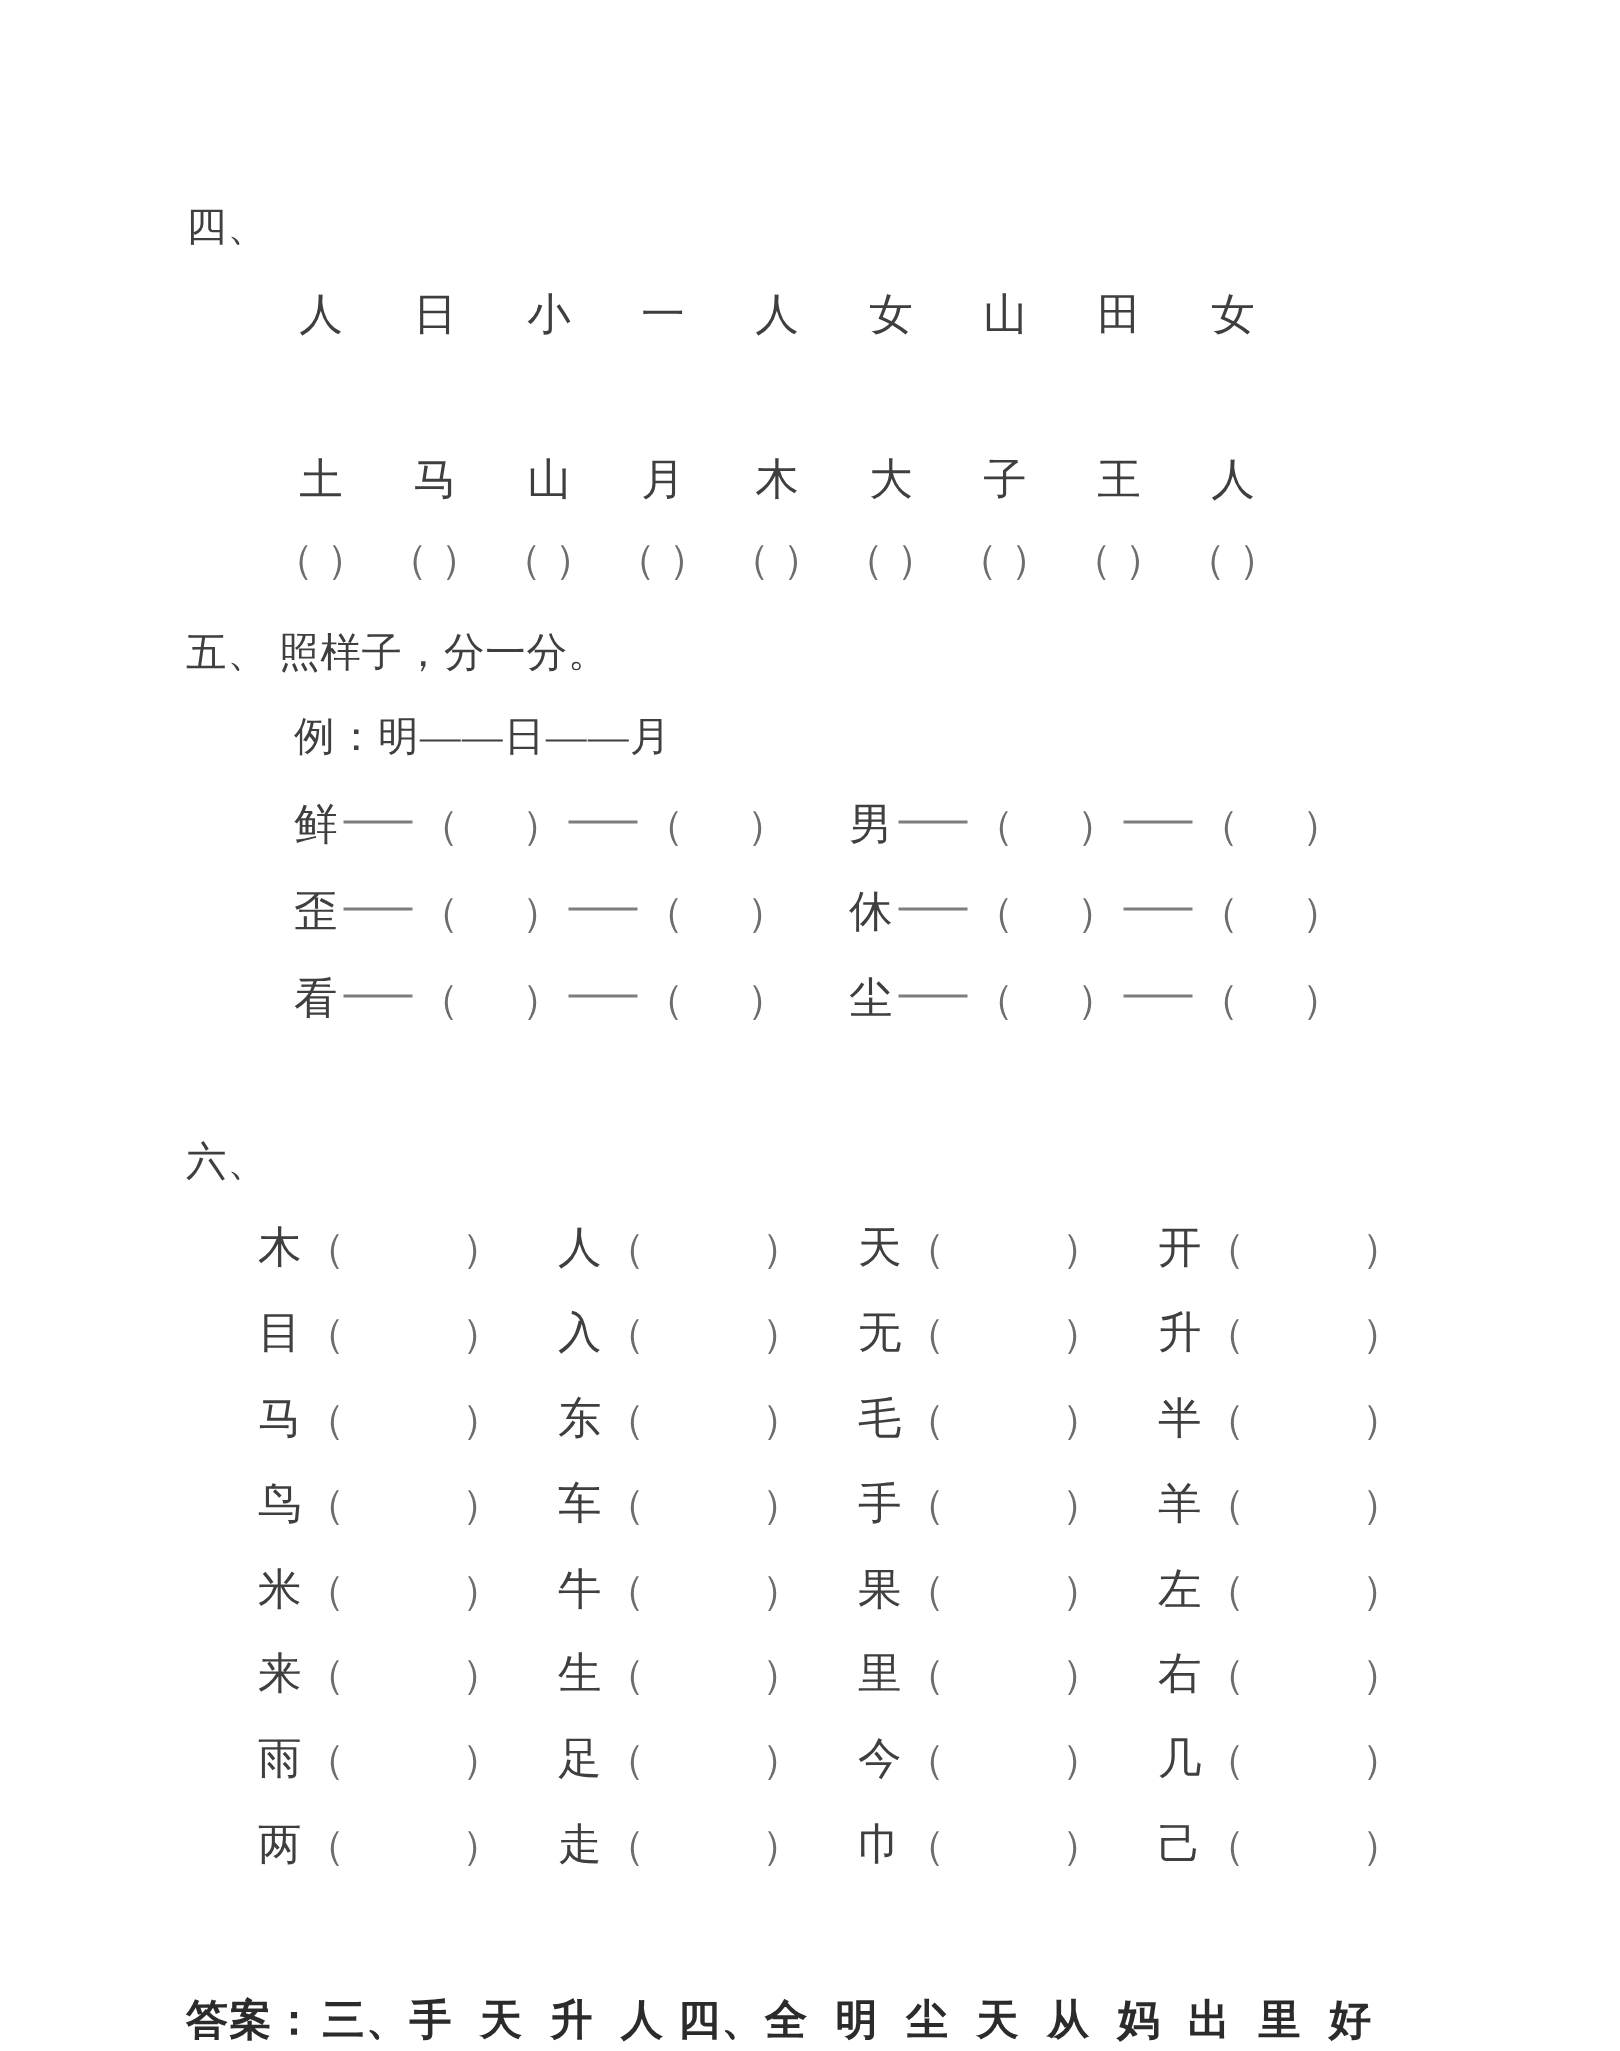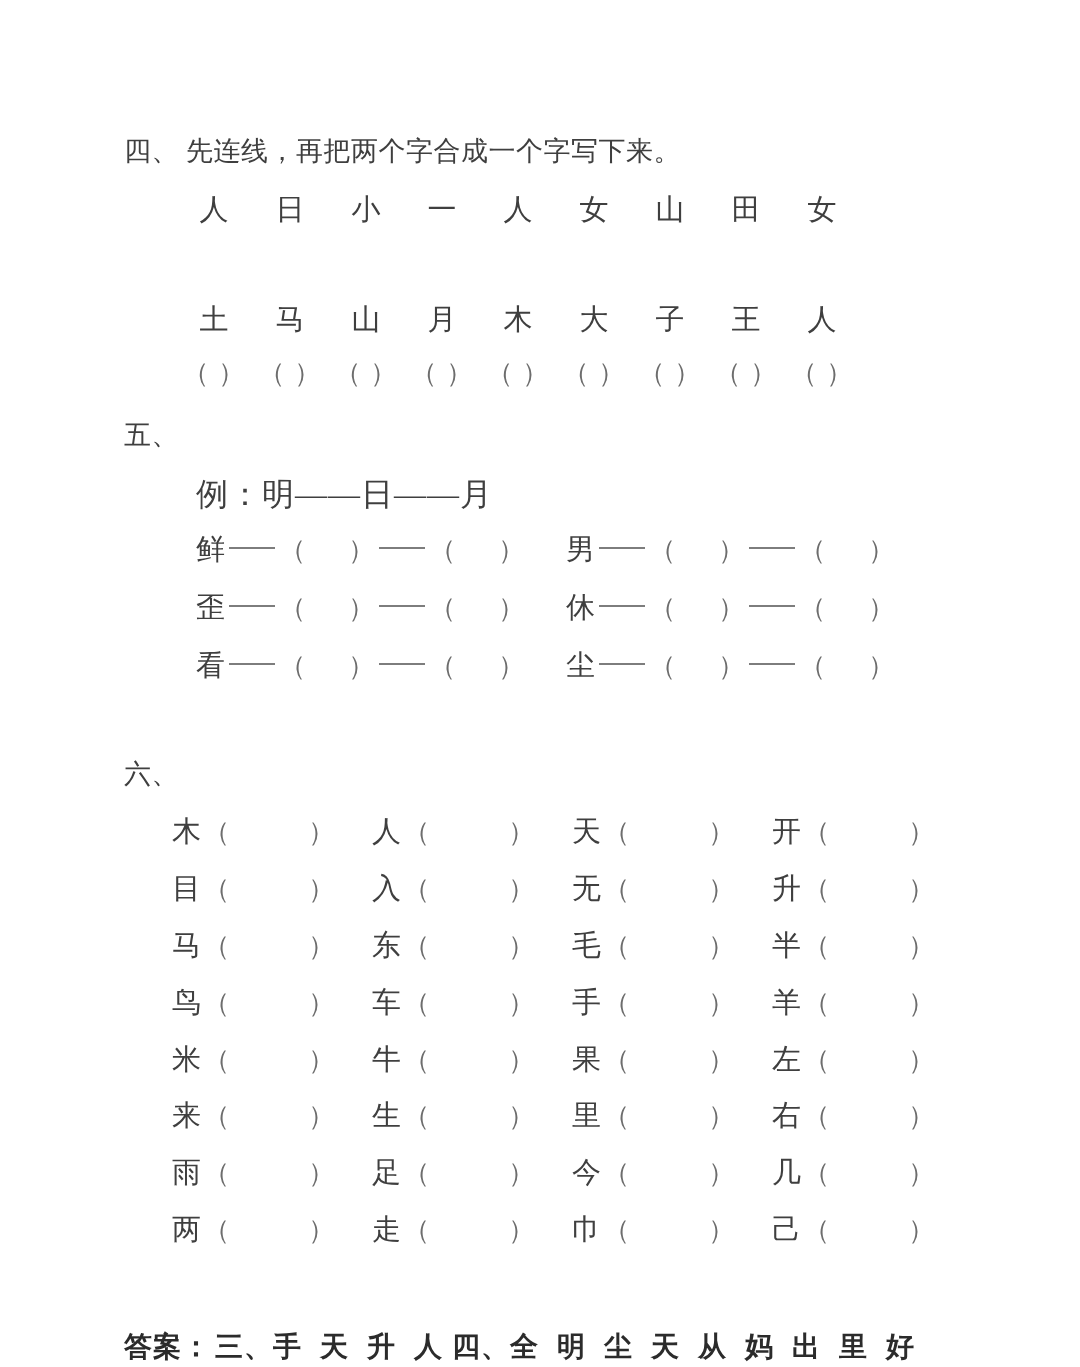--- a/index.html
+++ b/index.html
@@ -62,21 +62,21 @@
   .paren-row .pcell {
     width: 76px;
     flex: 0 0 76px;
     text-align: center;
     letter-spacing: 1px;
   }
 
   
   .example-line {
     position: absolute;
-    font-size: 32px;
+    font-size: 27px;
     color: #3f3f3f;
     white-space: nowrap;
     letter-spacing: 1px;
   }
   .decomp-row {
     position: absolute;
     width: 820px;
     display: flex;
     font-size: 27px;
     color: #3f3f3f;
@@ -147,21 +147,20 @@
   .answer-line .ans-seg { margin-left: 4px; }
   .answer-line .ans-chars { letter-spacing: 6px; }
 </style>
 </head>
 <body>
 
 <div class="page">
 
   <div class="section-head" style="left:124px; top:133px;">
     <span class="section-num">四、</span>
-    <span class="section-title">先连线，再把两个字合成一个字写下来。</span>
   </div>
 
   <div class="char-row" style="left:176px; top:190px;">
     <span class="cell">人</span>
     <span class="cell">日</span>
     <span class="cell">小</span>
     <span class="cell">一</span>
     <span class="cell">人</span>
     <span class="cell">女</span>
     <span class="cell">山</span>
@@ -188,20 +187,21 @@
     <span class="pcell">（    ）</span>
     <span class="pcell">（    ）</span>
     <span class="pcell">（    ）</span>
     <span class="pcell">（    ）</span>
     <span class="pcell">（    ）</span>
     <span class="pcell">（    ）</span>
   </div>
 
   <div class="section-head" style="left:124px; top:417px;">
     <span class="section-num">五、</span>
+    <span class="section-title">照样子，分一分。</span>
   </div>
 
   <div class="example-line" style="left:196px; top:473px;">
     <span>例：</span><span>明——日——月</span>
   </div>
 
   <div class="decomp-row" style="left:196px; top:530px;">
     <span class="decomp-item left">
       <span class="dchar">鲜</span>
       <span class="dash"></span>

